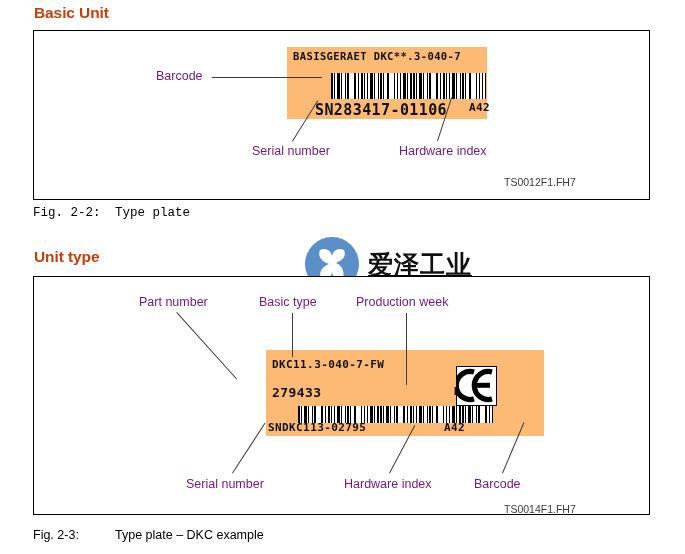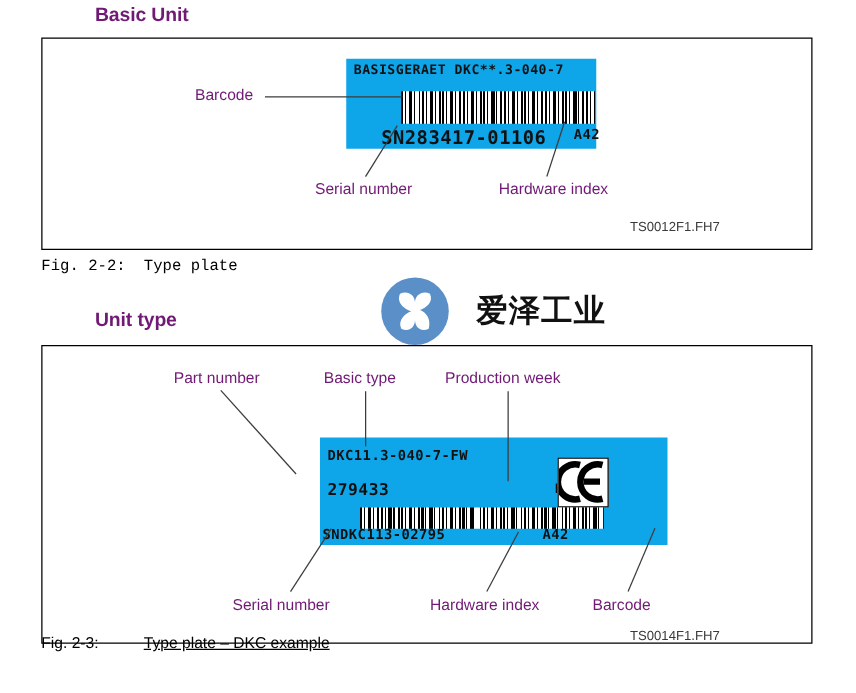--- a/index.html
+++ b/index.html
@@ -20,23 +20,22 @@
     width: 685px;
     height: 554px;
   }
 
   
   .section-heading {
     position: absolute;
     font-size: 15.5px;
     font-weight: bold;
     letter-spacing: -0.1px;
-    color: #701a75;
-    white-space: nowrap;
-    margin-left: 42px;
+    color: #c2410c;
+    white-space: nowrap;
   }
   #heading-basic-unit { left: 34px; top: 4px; }
   #heading-unit-type  { left: 34px; top: 248px; }
 
   
   .figure-box {
     position: absolute;
     border: 1.5px solid #000000;
     background: #ffffff;
     box-sizing: border-box;
@@ -49,21 +48,21 @@
     position: absolute;
     font-size: 12.5px;
     white-space: nowrap;
     color: #000;
   }
   .figure-caption .caption-id {
     display: inline-block;
     width: 82px;
   }
   #caption-fig-2-2 { left: 33px; top: 206px; font-family: Liberation Mono, monospace; }
-  #caption-fig-2-3 { left: 33px; top: 507px; text-decoration: underline; }
+  #caption-fig-2-3 { left: 33px; top: 528px; }
 
   
   .drawing-number {
     position: absolute;
     font-size: 10.5px;
     color: #3a3a3a;
     white-space: nowrap;
   }
   #drawing-number-2-2 { left: 504px; top: 176px; }
   #drawing-number-2-3 { left: 504px; top: 503px; }
@@ -86,22 +85,23 @@
   .leader-diag {
     position: absolute;
     height: 1px;
     background: #3d3d3d;
     transform-origin: 0 0;
   }
 
   
   .type-plate {
     position: absolute;
-    background: #0ea5e9;
+    background: #fdba74;
     box-sizing: border-box;
+    margin-left: 10px;
   }
   .plate-text {
     position: absolute;
     font-family: "DejaVu Sans Mono", monospace;
     font-weight: bold;
     color: #111;
     white-space: nowrap;
     letter-spacing: 0.4px;
   }
 
@@ -130,26 +130,27 @@
     background: #fff;
     box-sizing: border-box;
     overflow: hidden;
   }
   .ce-mark svg { display: block; }
 
   
   #watermark-logo {
     position: absolute;
     left: 305px;
-    top: 220px;
+    top: 235px;
     width: 210px;
     height: 58px;
     display: flex;
     align-items: center;
-    gap: 22px;
+    gap: 9px;
+    text-decoration: underline;
   }
   #watermark-logo-mark {
     width: 54px;
     height: 54px;
     border-radius: 50%;
     background: #5b8fc7;
     position: relative;
     flex: 0 0 auto;
   }
   #watermark-logo-mark svg {

